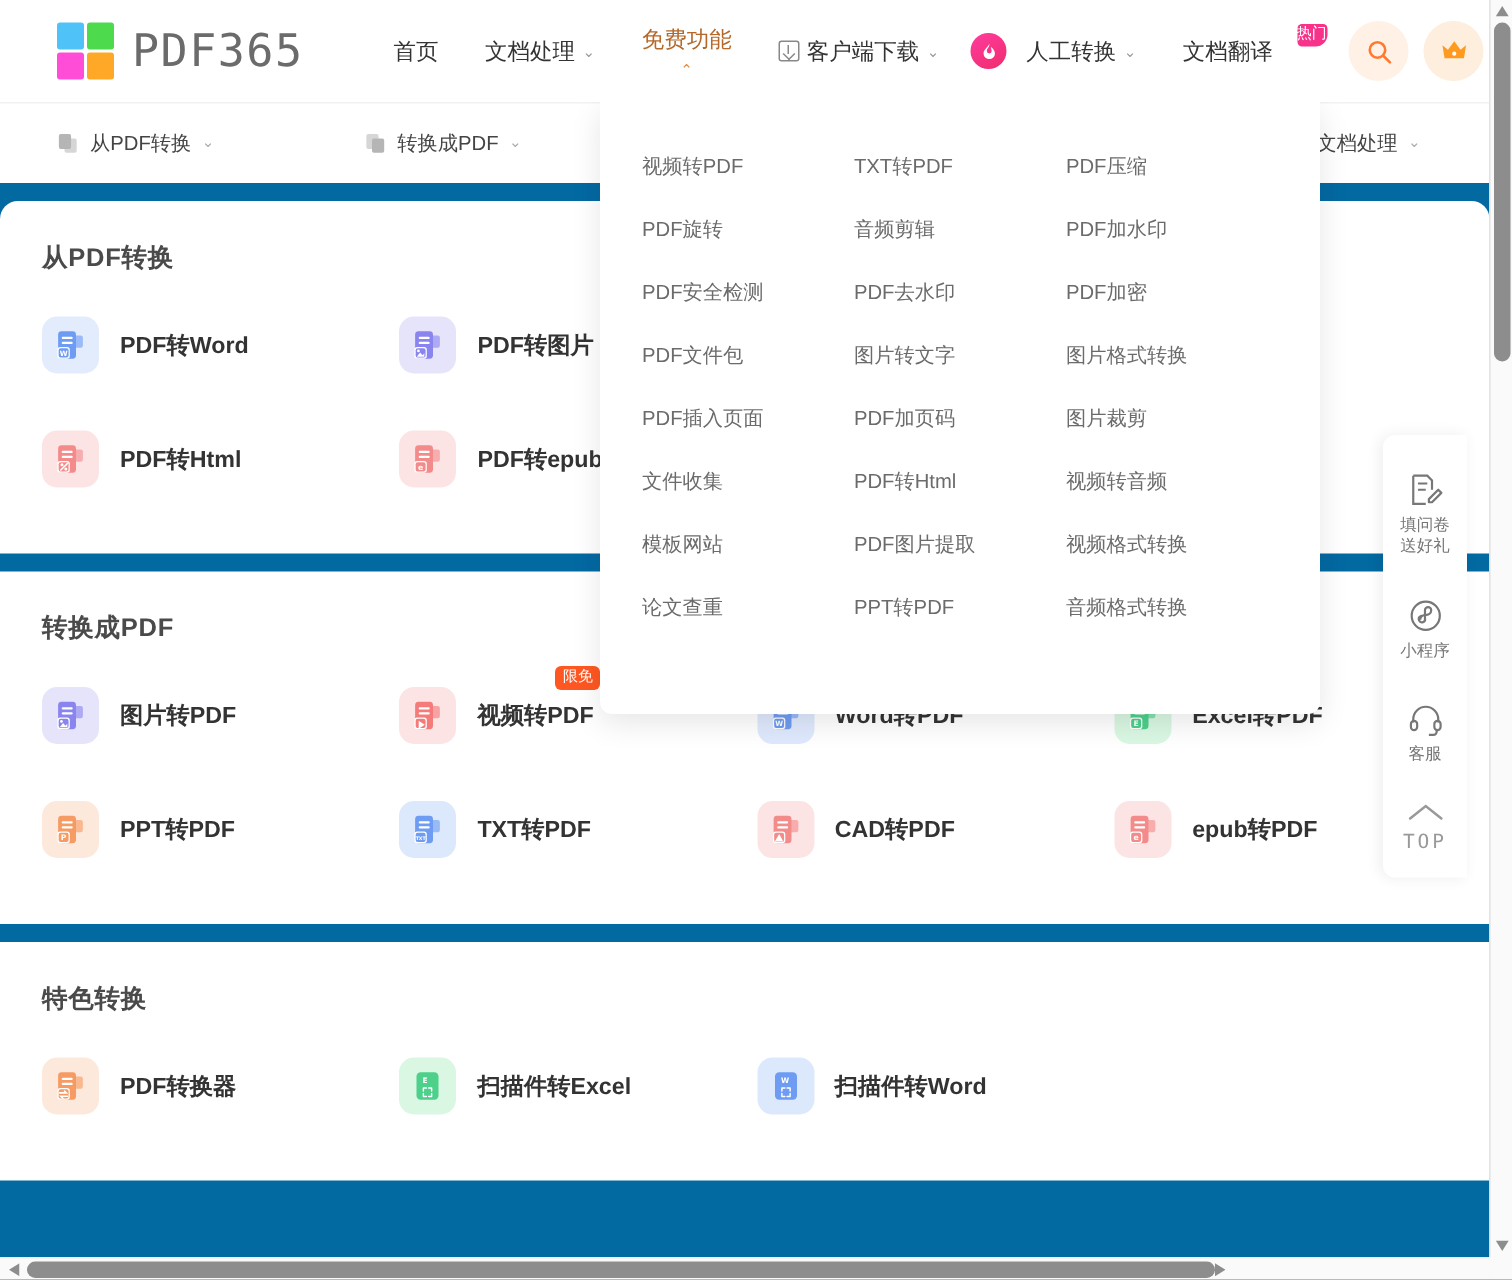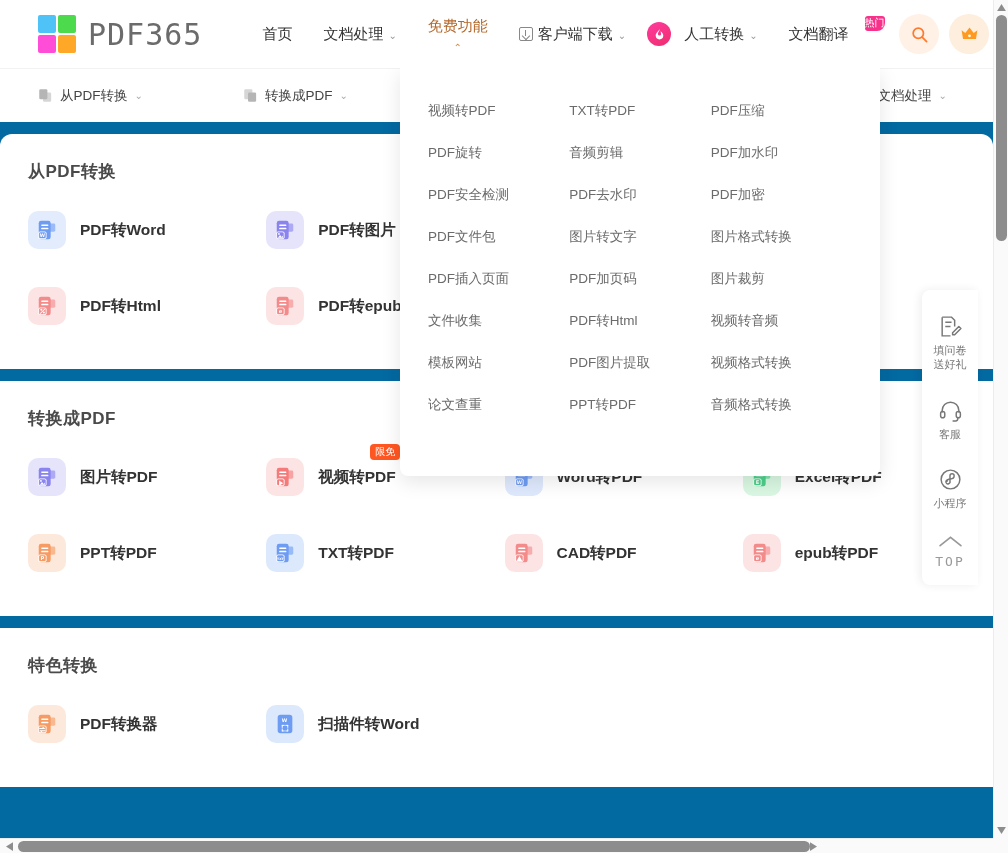--- a/index.html
+++ b/index.html
@@ -416,20 +416,30 @@
                 <rect x="3" y="2" width="13" height="20" rx="2.5" fill="#f59b63"></rect>
                 <rect x="5.6" y="6" width="8" height="1.7" rx=".8" fill="#fff"></rect>
                 <rect x="5.6" y="9.6" width="8" height="1.7" rx=".8" fill="#fff"></rect>
                 <rect x="14" y="5" width="7" height="9" rx="1.6" fill="#f59b63" opacity=".62"></rect>
                 <rect x="2.5" y="13.5" width="9" height="8.5" rx="2" fill="#fff"></rect>
                              <rect x="3.4" y="14.4" width="7.2" height="6.7" rx="1.4" fill="#f59b63"></rect>
                 <path d="M4 17h5l-1.4-1.4M10 19.4H5l1.4 1.4" stroke="#fff" stroke-width="1.1" fill="none" stroke-linecap="round"></path>
               </svg>
        </div>
        <div class="card-label">PDF转换器</div>
+          </div>
+          <div class="card">
+            <div class="ic" style="background:#d9f7e2">
+         <svg viewBox="0 0 24 24">
+                <rect x="4" y="2" width="16" height="20" rx="3" fill="#4cd08a"></rect>
+              <text x="8.4" y="10" font-size="5.4" fill="#fff" font-family="DejaVu Sans, sans-serif" font-weight="bold">E</text>
+              <path d="M9 13.5h2.2M9 13.5v2.2M15 13.5h-2.2M15 13.5v2.2M9 19.6h2.2M9 19.6v-2.2M15 19.6h-2.2M15 19.6v-2.2" stroke="#fff" stroke-width="1.05" fill="none" stroke-linecap="round"></path>
+              </svg>
+       </div>
+       <div class="card-label">扫描件转Excel</div>
           </div>
           <div class="card">
             <div class="ic" style="background:#dce9fc">
          <svg viewBox="0 0 24 24">
                 <rect x="4" y="2" width="16" height="20" rx="3" fill="#6e9cf3"></rect>
               <text x="8.4" y="10" font-size="5.4" fill="#fff" font-family="DejaVu Sans, sans-serif" font-weight="bold">W</text>
               <path d="M9 13.5h2.2M9 13.5v2.2M15 13.5h-2.2M15 13.5v2.2M9 19.6h2.2M9 19.6v-2.2M15 19.6h-2.2M15 19.6v-2.2" stroke="#fff" stroke-width="1.05" fill="none" stroke-linecap="round"></path>
               </svg>
        </div>
        <div class="card-label">扫描件转Word</div>
@@ -474,34 +484,34 @@
       <svg viewBox="0 0 24 24" fill="none" stroke="#777" stroke-width="1.4">
         <path d="M4 3h9l3 3v6"></path>
           <path d="M4 3v18h8"></path>
           <path d="M7 8h6M7 12h5"></path>
         <path d="M20 12l2 2-6 6h-2v-2l6-6z" stroke-linejoin="round"></path>
       </svg>
       <div class="rail-lbl">填问卷<br>送好礼</div>
     </div>
     <div class="rail-item">
       <svg viewBox="0 0 24 24" fill="none" stroke="#777" stroke-width="1.4">
+        <circle cx="12" cy="12" r="9"></circle>
+        <path d="M8.5 14.5c0-2.2 2-3 3.5-3s3.5-.8 3.5-3a2 2 0 10-4 0c0 3.4 0 4.2 0 5.2a2 2 0 11-3-1.2z"></path>
+      </svg>
+      <div class="rail-lbl">小程序</div>
+    </div>
+    <div class="rail-item">
+      <svg viewBox="0 0 24 24" fill="none" stroke="#777" stroke-width="1.4">
         <path d="M4 14v-2a8 8 0 0116 0v2"></path>
         <rect x="2.5" y="13" width="4" height="6" rx="2"></rect>
           <rect x="17.5" y="13" width="4" height="6" rx="2"></rect>
         <path d="M19 19v1a2 2 0 01-2 2h-3"></path>
       </svg>
       <div class="rail-lbl">客服</div>
     </div>
-    <div class="rail-item">
-      <svg viewBox="0 0 24 24" fill="none" stroke="#777" stroke-width="1.4">
-        <circle cx="12" cy="12" r="9"></circle>
-        <path d="M8.5 14.5c0-2.2 2-3 3.5-3s3.5-.8 3.5-3a2 2 0 10-4 0c0 3.4 0 4.2 0 5.2a2 2 0 11-3-1.2z"></path>
-      </svg>
-      <div class="rail-lbl">小程序</div>
-    </div>
     <div class="rail-top">
       <svg viewBox="0 0 24 12" width="22" height="11" fill="none" stroke="#999" stroke-width="1.6">
         <path d="M2 10L12 2l10 8" stroke-linecap="round"></path>
       </svg>
       <span class="cap">TOP</span>
     </div>
   </div>
 
 </div>
 

